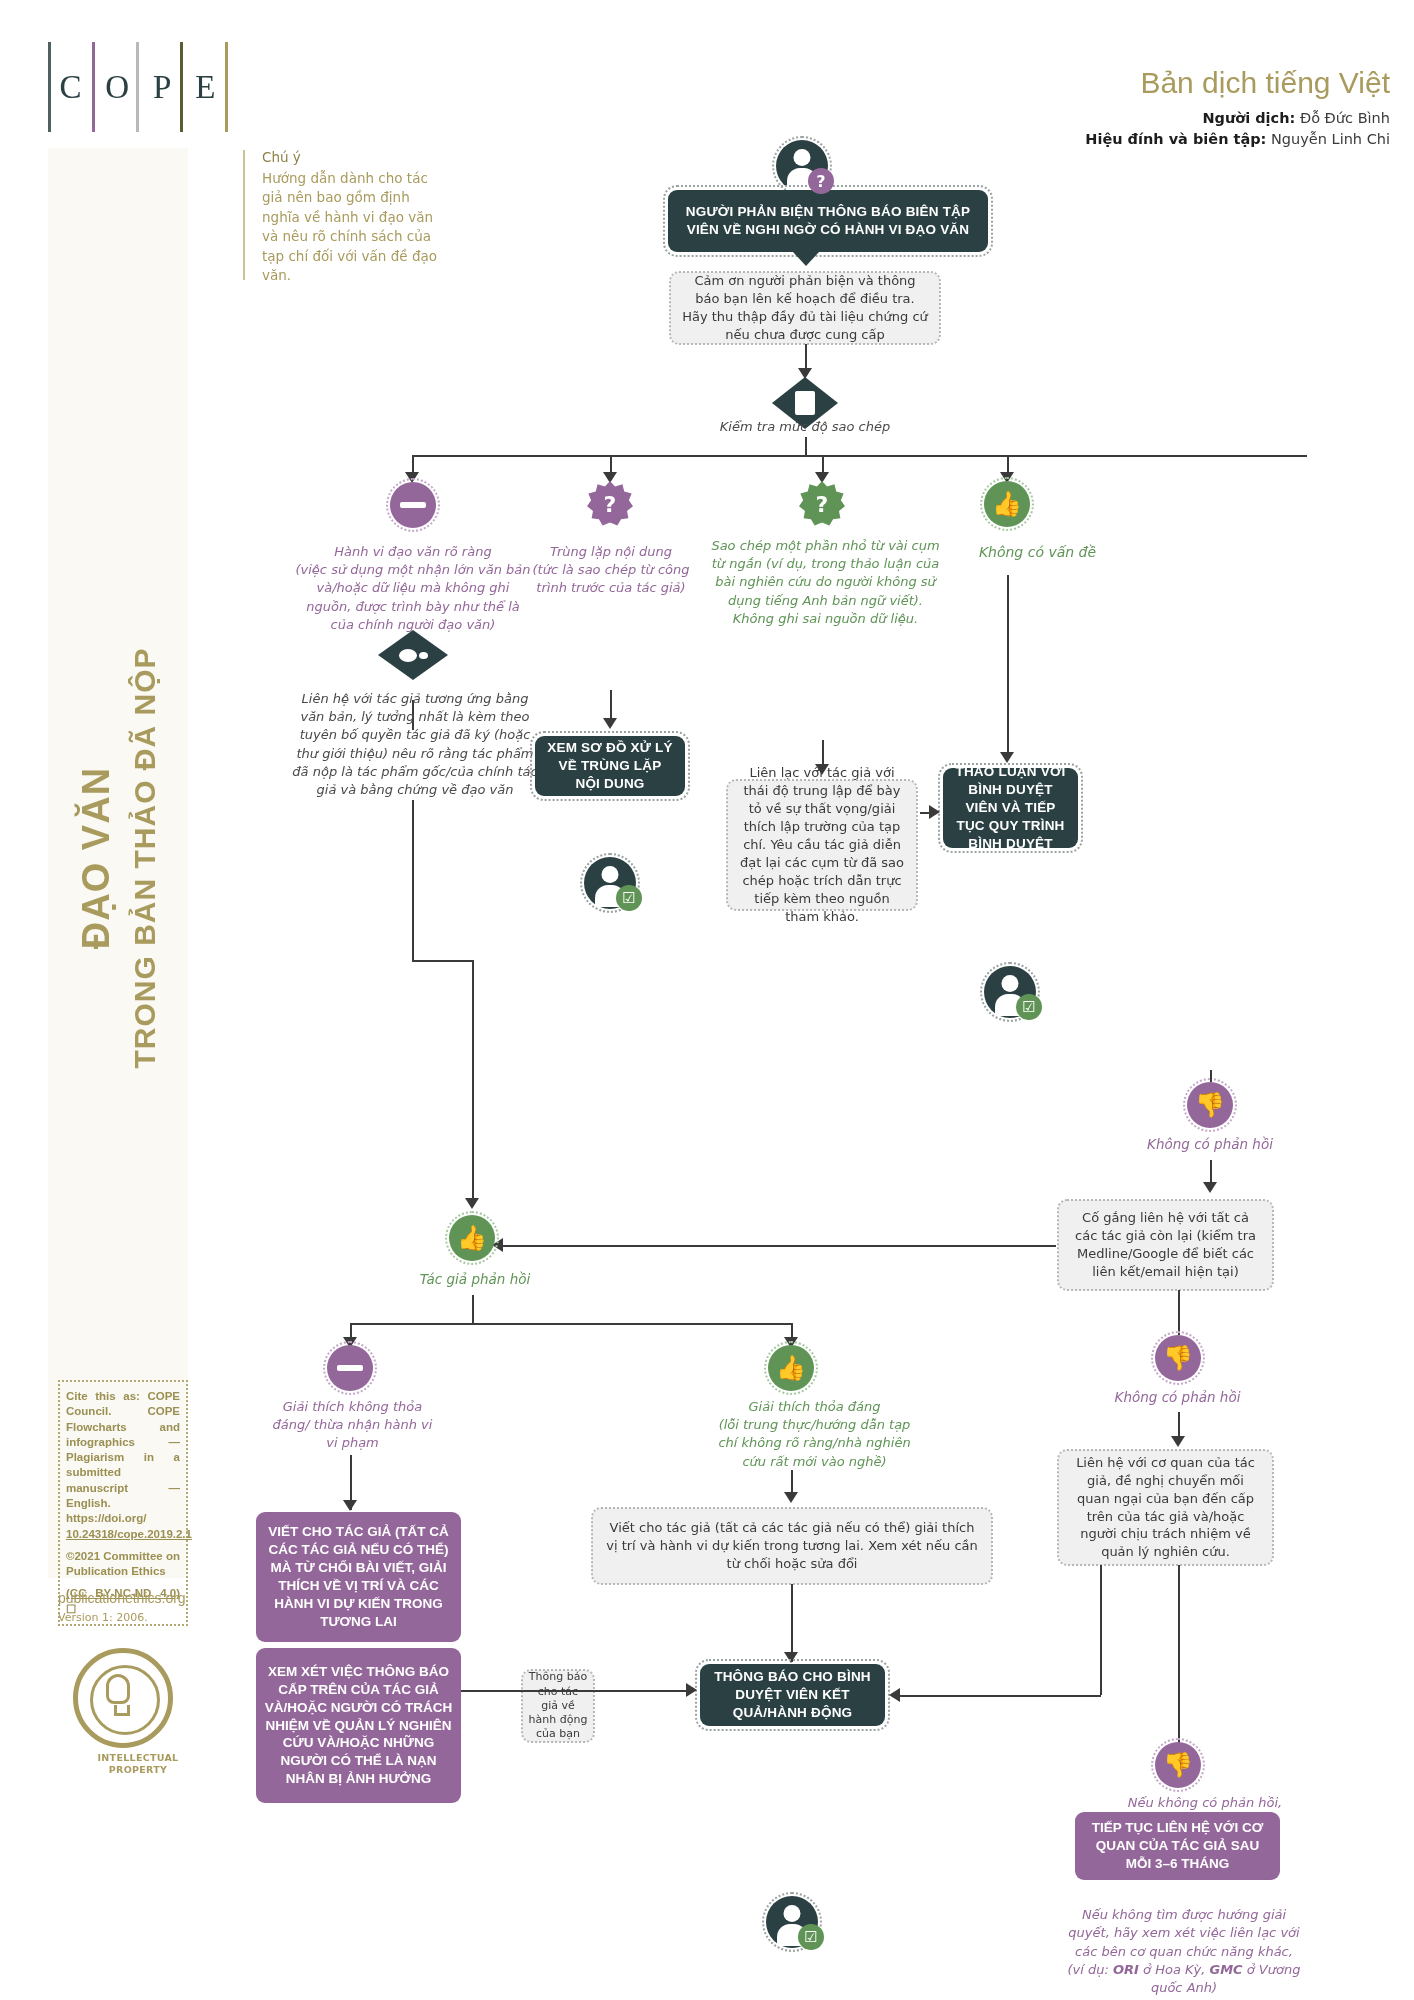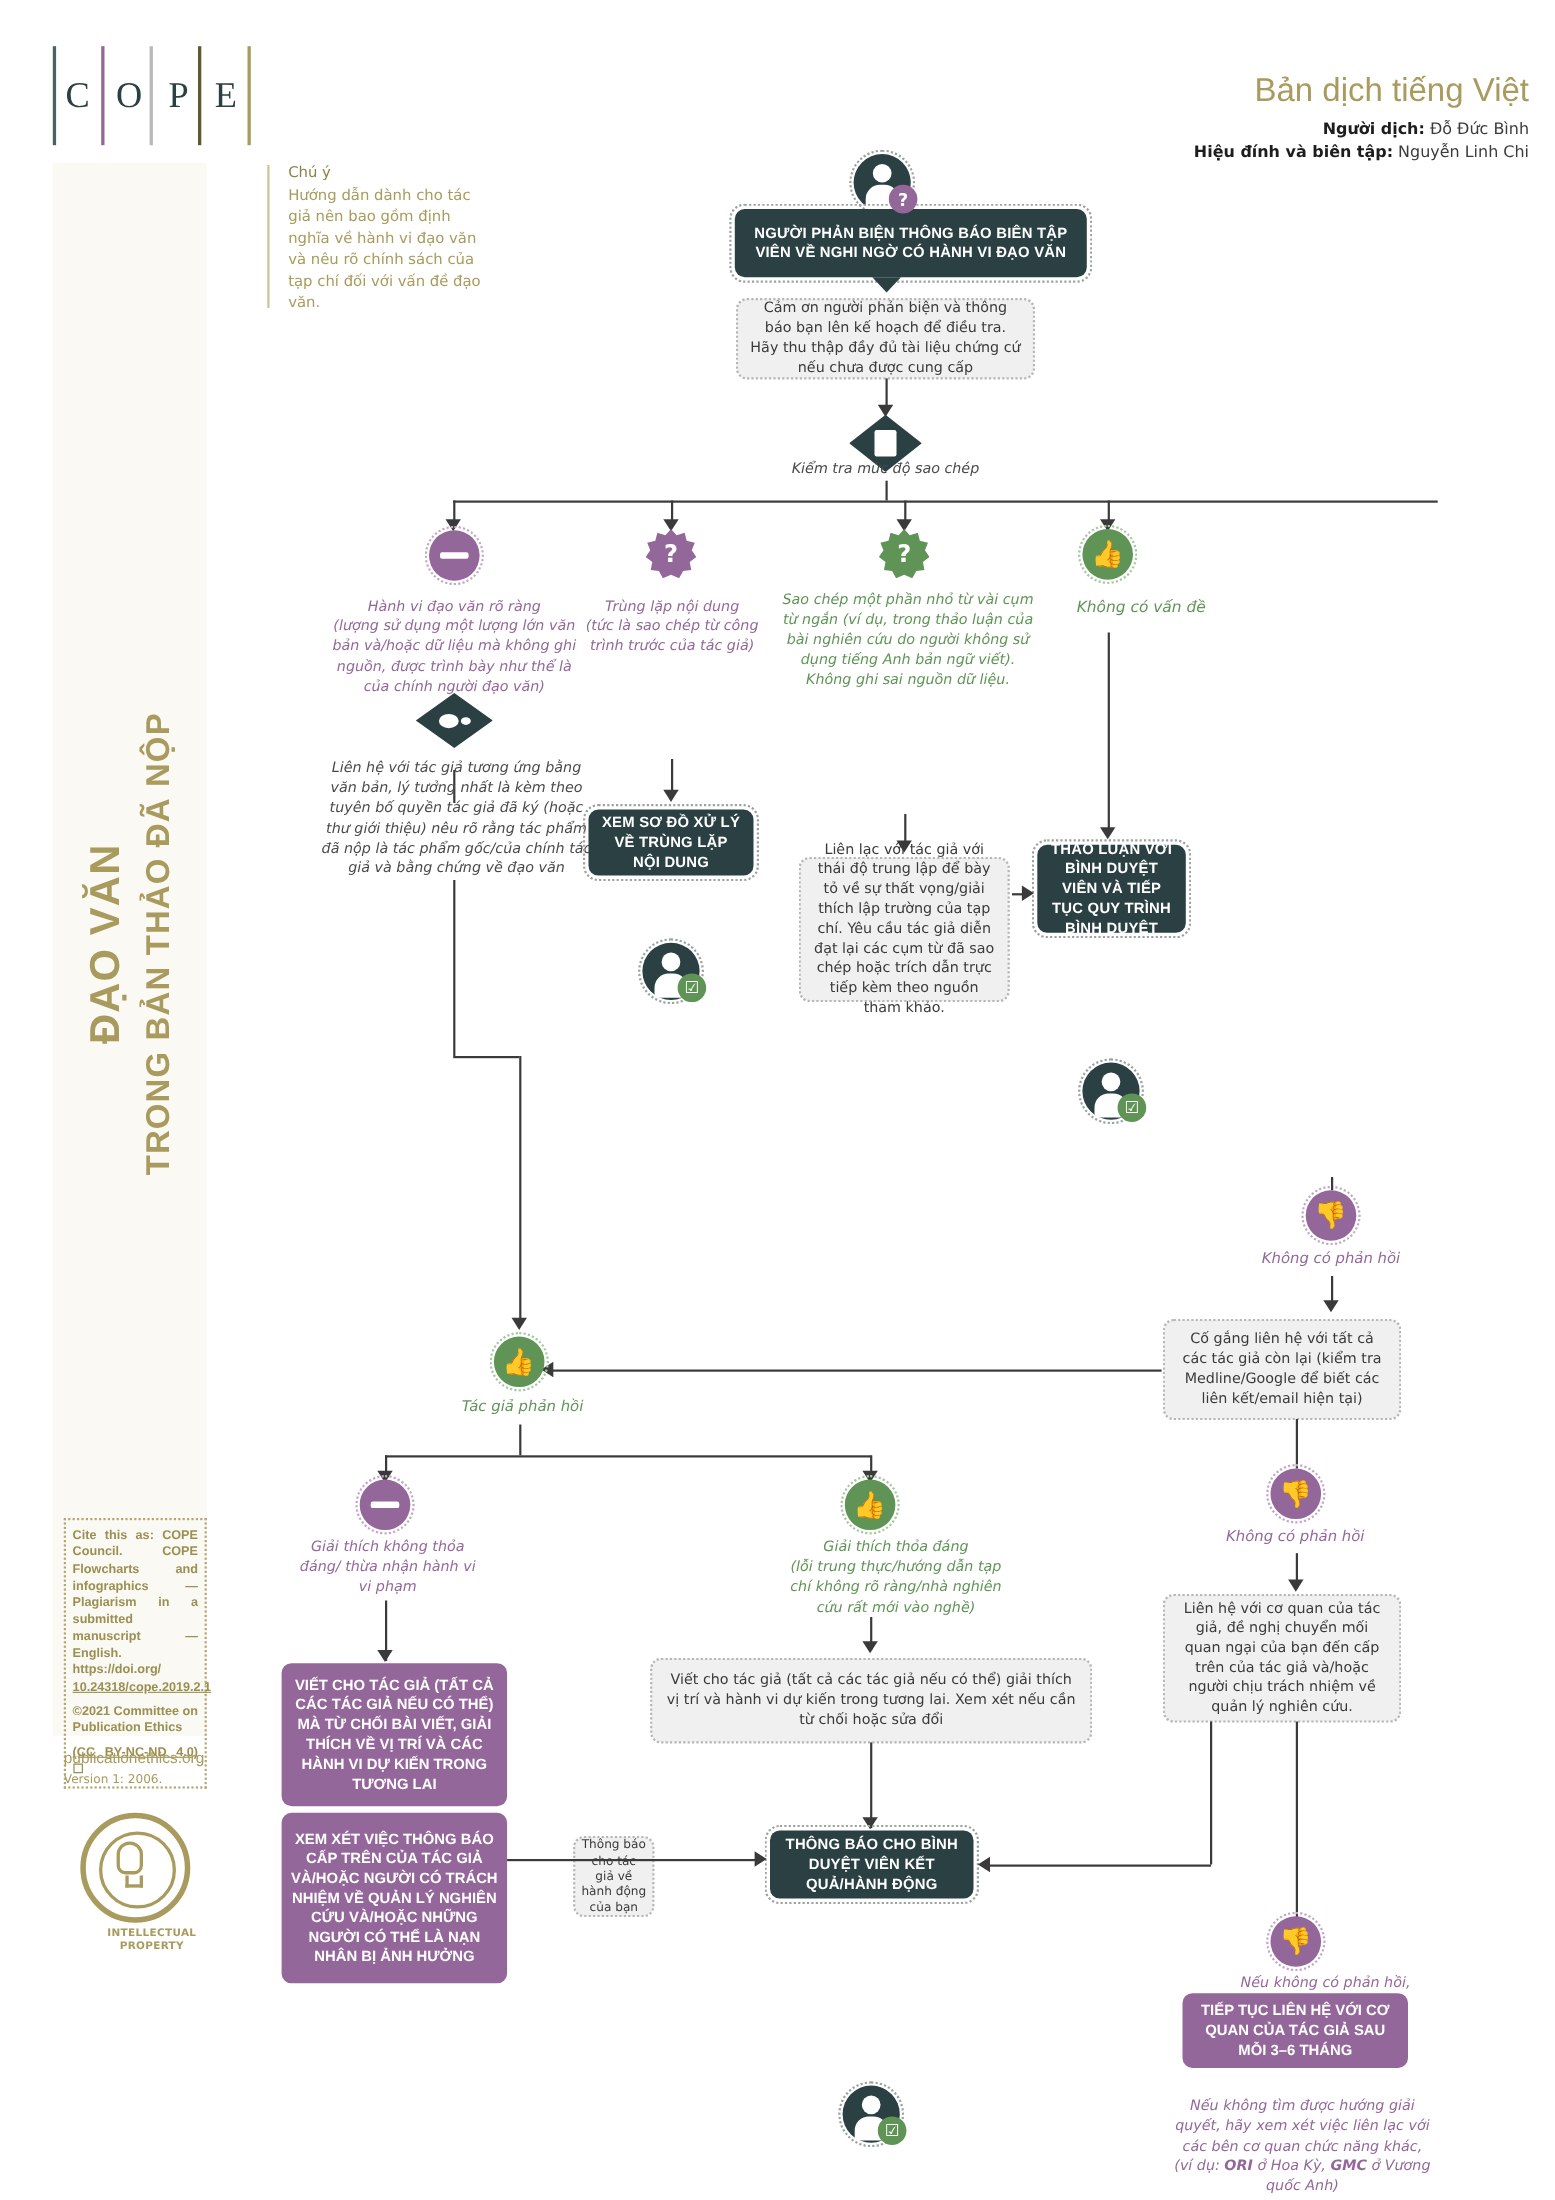--- a/index.html
+++ b/index.html
@@ -279,21 +279,21 @@
 <div class="abs vline" style="left:1007px; top:455px; height:22px;"></div>
 <div class="abs arrow-d" style="left:405px; top:472px;"></div>
 <div class="abs arrow-d" style="left:603px; top:472px;"></div>
 <div class="abs arrow-d" style="left:815px; top:472px;"></div>
 <div class="abs arrow-d" style="left:1000px; top:472px;"></div>
 
 <div class="abs badge purple" style="left:390px; top:482px; width:46px; height:46px;">
     <div class="minus-bar"></div>
   </div>
 <div class="abs label purple" style="left: 293px; top: 543px; width: 240px; white-space: pre-line;" style-wrap="pre">Hành vi đạo văn rõ ràng
-(lượng sử dụng một lượng lớn văn bản và/hoặc dữ liệu mà không ghi nguồn, được trình bày như thể là của chính người đạo văn)</div>
+(việc sử dụng một nhận lớn văn bản và/hoặc dữ liệu mà không ghi nguồn, được trình bày như thể là của chính người đạo văn)</div>
 
 <div class="abs starburst" style="left:587px; top:481px;">?</div>
 <div class="abs label purple" style="left: 516px; top: 543px; width: 190px; white-space: pre-line;">Trùng lặp nội dung
 (tức là sao chép từ công trình trước của tác giả)</div>
 
 <div class="abs starburst green" style="left:799px; top:481px;">?</div>
 <div class="abs label green" style="left: 708px; top: 537px; width: 235px; white-space: pre-line;">Sao chép một phần nhỏ từ vài cụm từ ngắn (ví dụ, trong thảo luận của bài nghiên cứu do người không sử dụng tiếng Anh bản ngữ viết).
 Không ghi sai nguồn dữ liệu.</div>
 
 <div class="abs thumb up" style="left:984px; top:481px;">👍</div>

